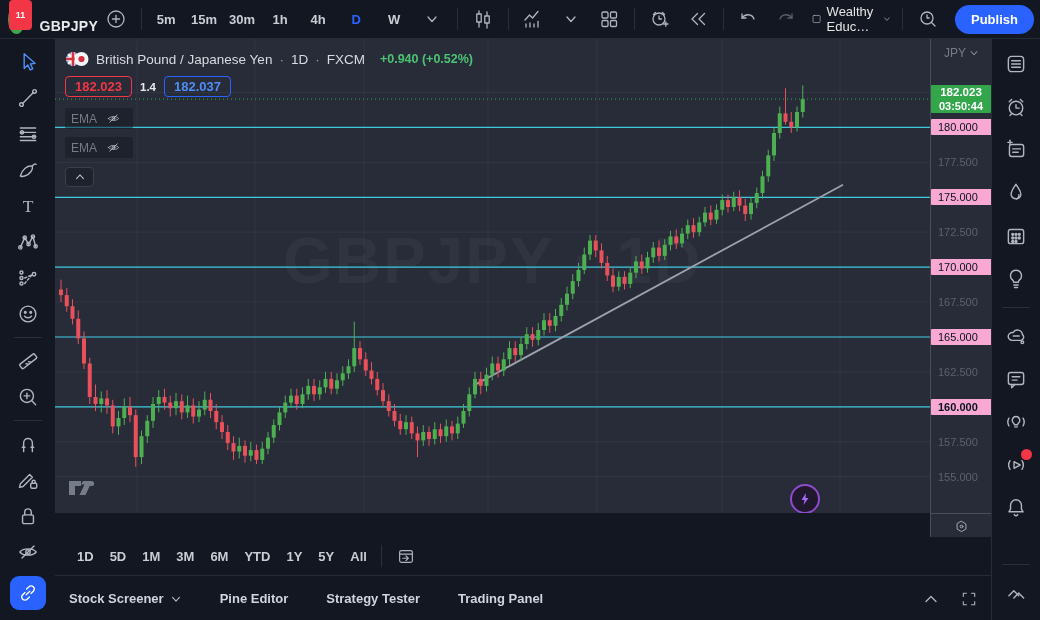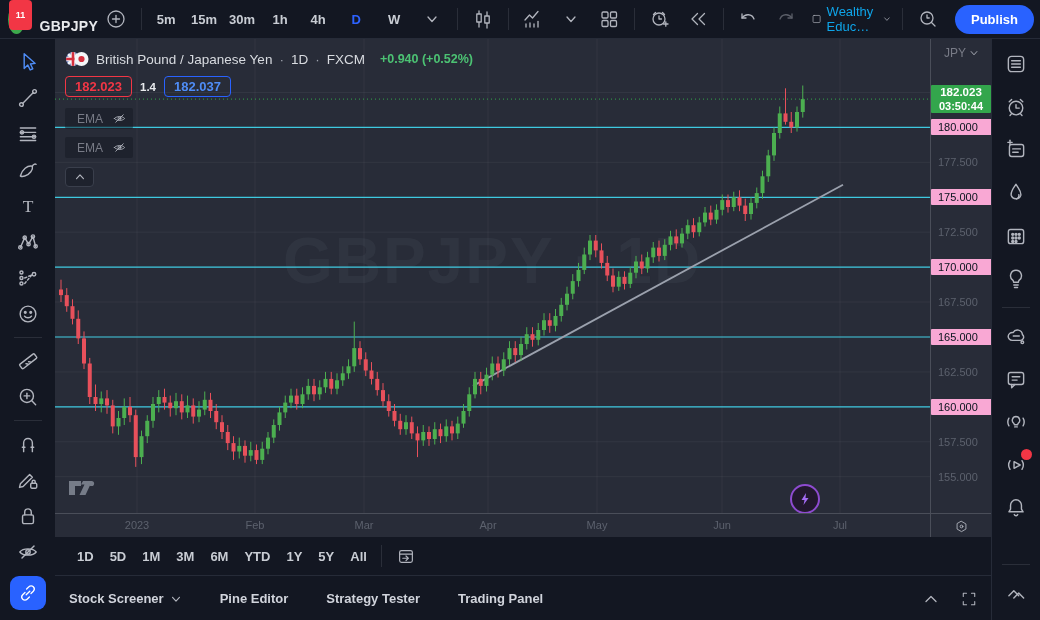--- a/index.html
+++ b/index.html
@@ -7,21 +7,21 @@
   svg.ic{stroke:#b2b5be;fill:none;stroke-width:1.3;stroke-linecap:round;stroke-linejoin:round;display:block;}
   
   .topbar{position:absolute;top:0;left:0;right:0;height:38px;display:flex;align-items:center;padding:0 6px 0 8px;background:#131722;border-bottom:1px solid #262b38;z-index:9;}
   .tbtn{display:flex;align-items:center;justify-content:center;height:28px;min-width:26px;border-radius:4px;color:#c9cdd4;font-size:13px;font-weight:700;padding:0 6px;cursor:pointer;}
   .tf.active{color:#2d62ff;}
   .sep{width:1px;height:22px;background:#2a2e39;margin:0 6px;}
   .symbol{font-weight:700;color:#e8eaed;font-size:14px;letter-spacing:.3px;margin-top:13px;}
   .avatar{position:relative;width:29px;height:29px;border-radius:50%;background:#3da94c;color:#fff;display:flex;align-items:center;justify-content:center;font-weight:700;font-style:italic;font-size:15px;margin-right:10px;cursor:pointer;}
   .badge{position:absolute;top:-5px;right:-7px;background:#f23645;border-radius:4px;min-width:17px;height:30px;font-size:9px;font-weight:700;color:#fff;display:flex;align-items:center;justify-content:center;padding:0 3px;font-style:normal;}
   .publish{background:#2962ff;color:#fff;height:29px;border-radius:15px;padding:0 16px;font-size:13px;font-weight:700;display:flex;align-items:center;margin-left:8px;cursor:pointer;}
-  .layoutname{font-size:13px;color:#0ea5e9;font-weight:400;margin:0 4px;}
+  .layoutname{font-size:13px;color:#e5e5e5;font-weight:400;margin:0 4px;}
   .dim{opacity:.45;}
   .spacer{flex:1;}
   
   .left-toolbar{position:absolute;top:38px;left:0;width:55px;bottom:0;background:#131722;display:flex;flex-direction:column;align-items:center;padding:8px 0 10px;gap:4px;z-index:8;}
   .ltool{width:38px;height:32px;display:flex;align-items:center;justify-content:center;border-radius:4px;cursor:pointer;}
   .ltool.active svg{stroke:#4f8df7;}
   .lt-div{width:28px;height:1px;background:#2a2e39;margin:3px 0;}
   .ltool.link{background:#2962ff;border-radius:9px;width:36px;height:34px;margin-top:auto;}
   .ltool.link svg{stroke:#fff;}
   
@@ -55,21 +55,21 @@
   .legend{position:absolute;top:10px;left:10px;z-index:5;}
   .leg-row1{display:flex;align-items:center;gap:7px;height:22px;}
   .pair-title{color:#d8dbe0;font-size:13.5px;}
   .dotsep{color:#9fa4ae;font-size:13.5px;}
   .change{color:#4cc273;font-size:12.5px;margin-left:8px;font-weight:600;}
   .leg-row2{display:flex;align-items:center;gap:8px;margin-top:6px;}
   .px-box{border:1px solid;border-radius:4px;padding:2px 9px;font-size:13px;font-weight:700;cursor:pointer;}
   .bid{color:#f23645;border-color:#f23645;}
   .ask{color:#4f8df7;border-color:#2962ff;}
   .spread{color:#e8eaed;font-size:11.5px;font-weight:700;}
-  .ema-row{display:flex;align-items:center;gap:9px;margin-top:8px;width:56px;height:21px;padding:0 6px;background:rgba(19,23,34,.5);border-radius:2px;color:#787b86;font-size:12px;cursor:pointer;justify-content:flex-end;}
+  .ema-row{display:flex;align-items:center;gap:9px;margin-top:8px;width:56px;height:21px;padding:0 6px;background:rgba(19,23,34,.5);border-radius:2px;color:#787b86;font-size:12px;cursor:pointer;}
   .collapse-btn{margin-top:9px;width:27px;height:18px;border:1px solid #3a3f4c;background:#1e222d;border-radius:4px;display:flex;align-items:center;justify-content:center;cursor:pointer;}
   
   .wm{position:absolute;inset:0;display:flex;flex-direction:column;align-items:center;justify-content:center;gap:34px;pointer-events:none;padding-bottom:30px;}
   .wm1{font-size:64px;font-weight:700;color:rgba(145,153,170,.08);letter-spacing:2px;}
   .wm2{font-size:40px;font-weight:600;color:rgba(145,153,170,.08);white-space:nowrap;}
   .tv-logo{position:absolute;left:12px;bottom:11px;opacity:.85;}
   .spark{position:absolute;left:735px;top:446px;width:26px;height:26px;border-radius:50%;background:#22182e;border:2px solid #8e4bd0;display:flex;align-items:center;justify-content:center;cursor:pointer;}
 </style>
 </head>
 <body>
@@ -782,36 +782,27 @@
         <div class="ptick" style="top: 118.3px;">177.500</div>
         <div class="ptick" style="top: 188.2px;">172.500</div>
         <div class="ptick" style="top: 258px;">167.500</div>
         <div class="ptick" style="top: 327.9px;">162.500</div>
         <div class="ptick" style="top: 397.8px;">157.500</div>
         <div class="ptick" style="top: 432.7px;">155.000</div>
         <div class="plevel" style="top: 81.4px;">180.000</div>
         <div class="plevel" style="top: 151.3px;">175.000</div>
         <div class="plevel" style="top: 221.1px;">170.000</div>
         <div class="plevel" style="top: 291px;">165.000</div>
-        <div class="plevel" style="top: 360.8px;">160.000</div>
+        <div class="plevel" style="top: 360.8px; font-weight: bold;">160.000</div>
         <div class="plast" style="top: 47.1px;">
           <div>182.023</div>
           <div style="font-size: 11px;">03:50:44</div>
         </div>
       </div>
 
-    <div class="time-axis" id="time-axis">
-        <div class="tlabel" style="left: 82px;">2023</div>
-        <div class="tlabel" style="left: 200px;">Feb</div>
-        <div class="tlabel" style="left: 309px;">Mar</div>
-        <div class="tlabel" style="left: 433px;">Apr</div>
-        <div class="tlabel" style="left: 542px;">May</div>
-        <div class="tlabel" style="left: 667px;">Jun</div>
-        <div class="tlabel" style="left: 785px;">Jul</div>
-      </div>
     <div class="axis-corner">
       <svg class="ic" width="15" height="15" viewBox="0 0 22 22">
           <path d="M11 3.5 l6.5 3.75 v7.5 L11 18.5 l-6.5 -3.75 v-7.5 Z"></path>
           <circle cx="11" cy="11" r="2"></circle>
         </svg>
     </div>
 
     <div class="range-bar">
       <div class="range-btn">1D</div>
       <div class="range-btn">5D</div>

